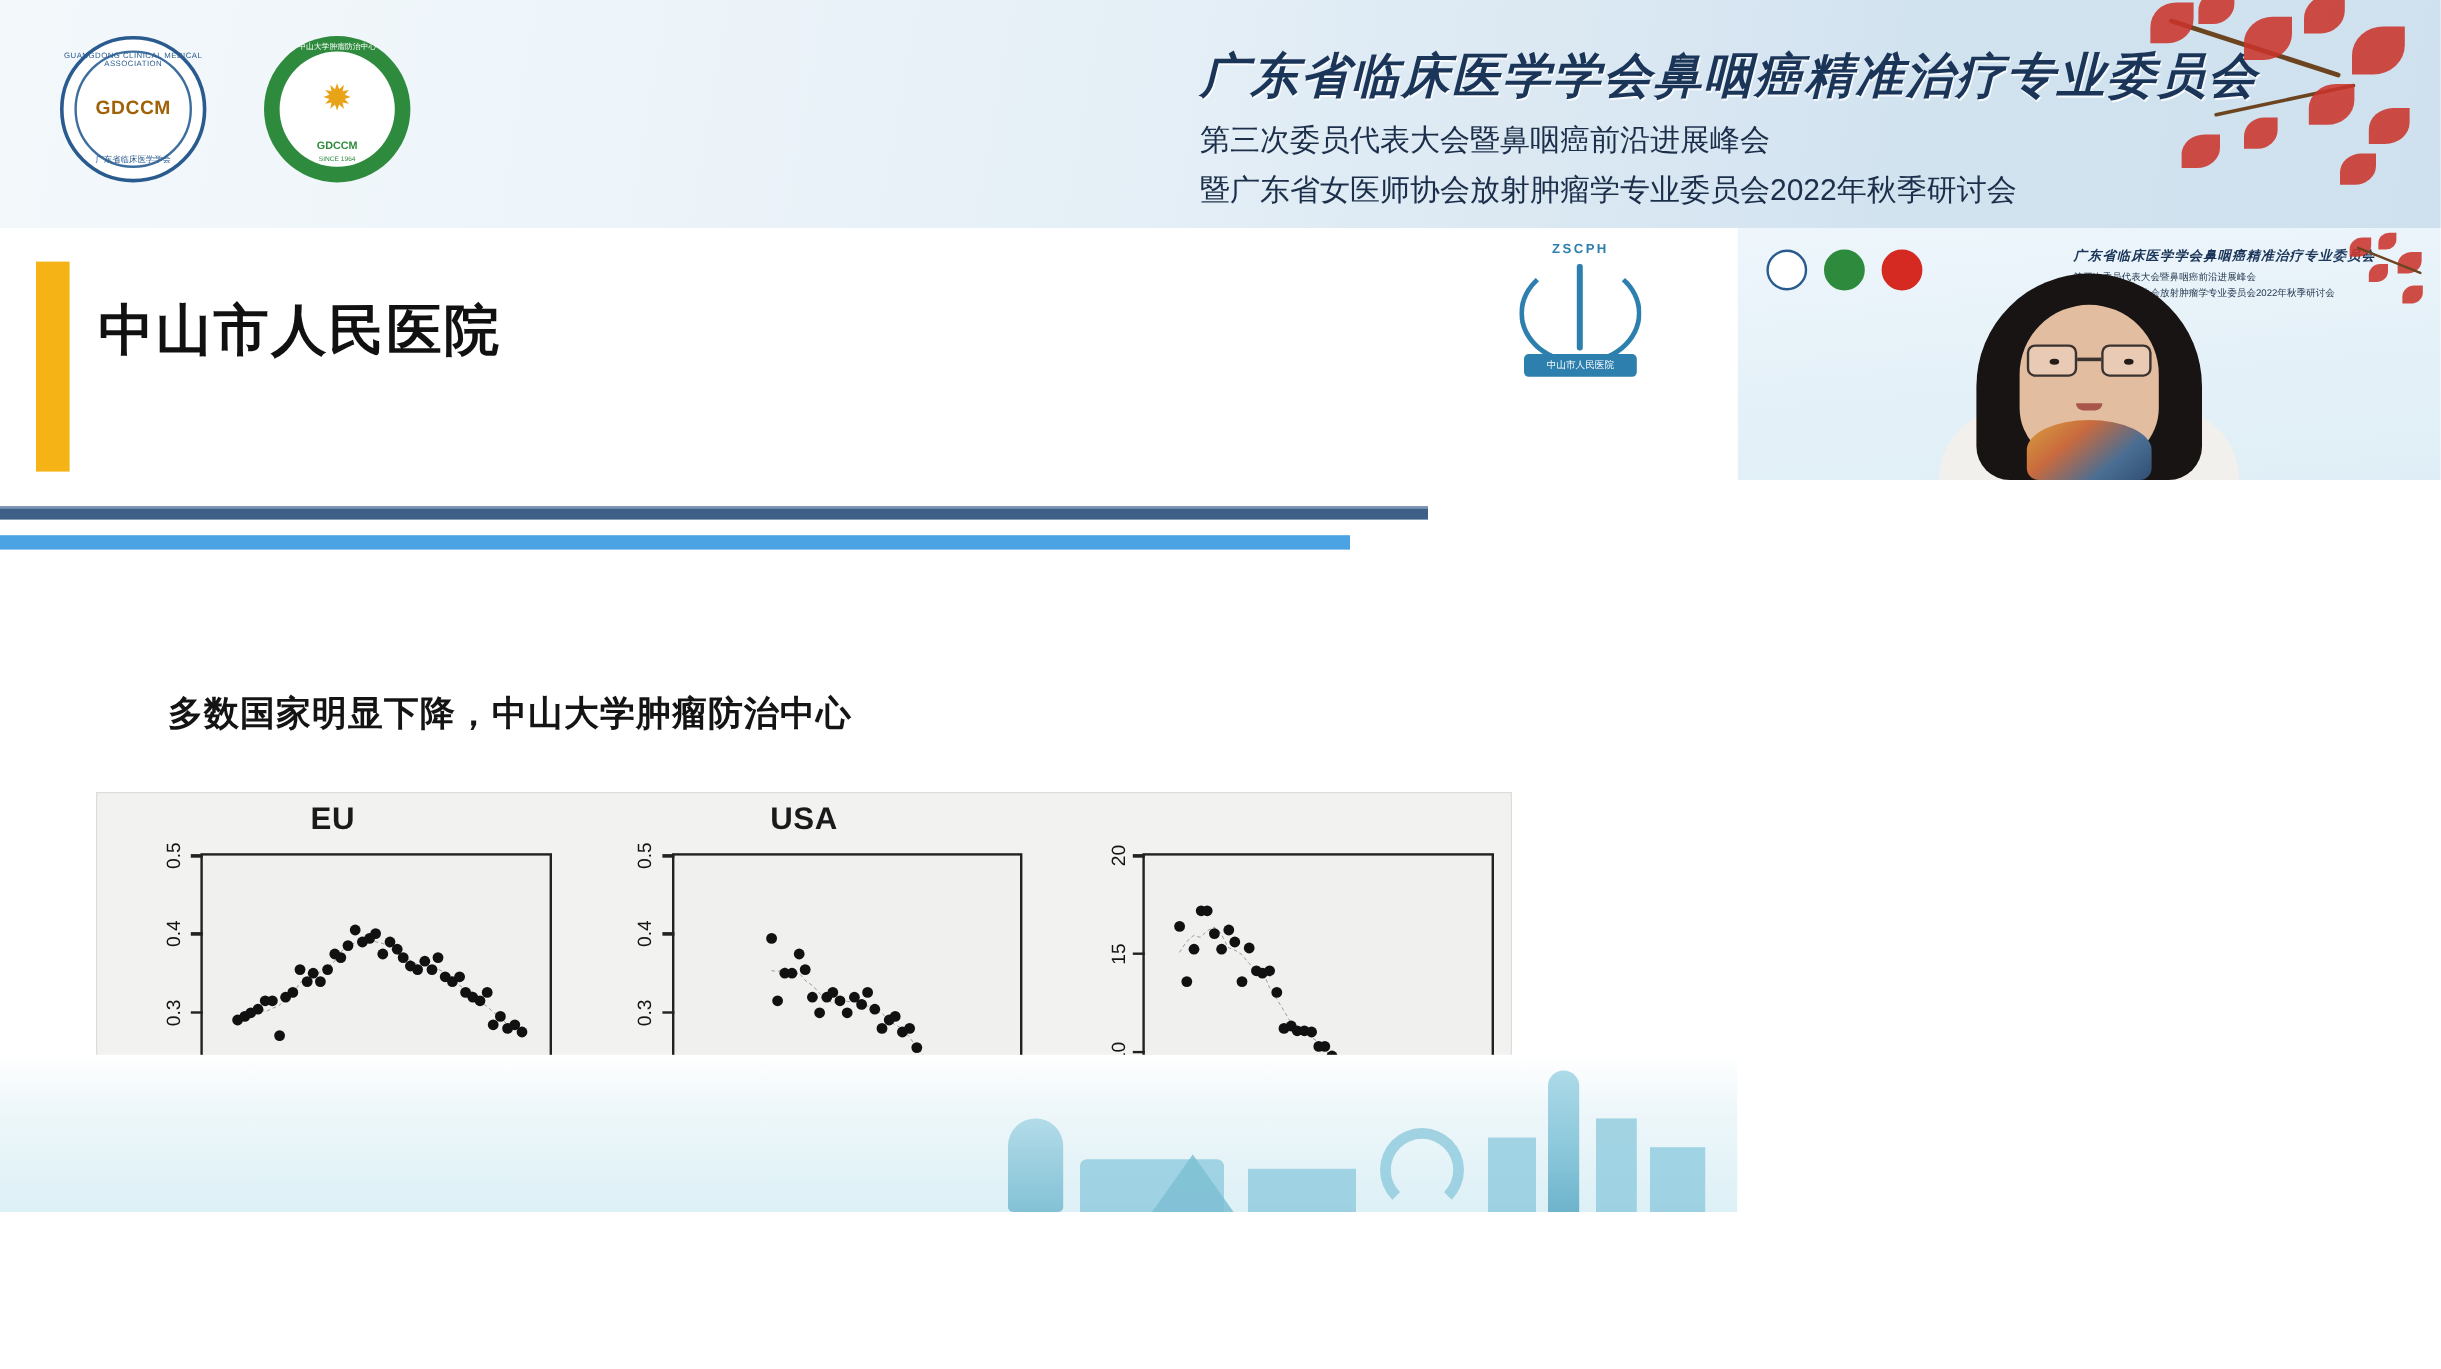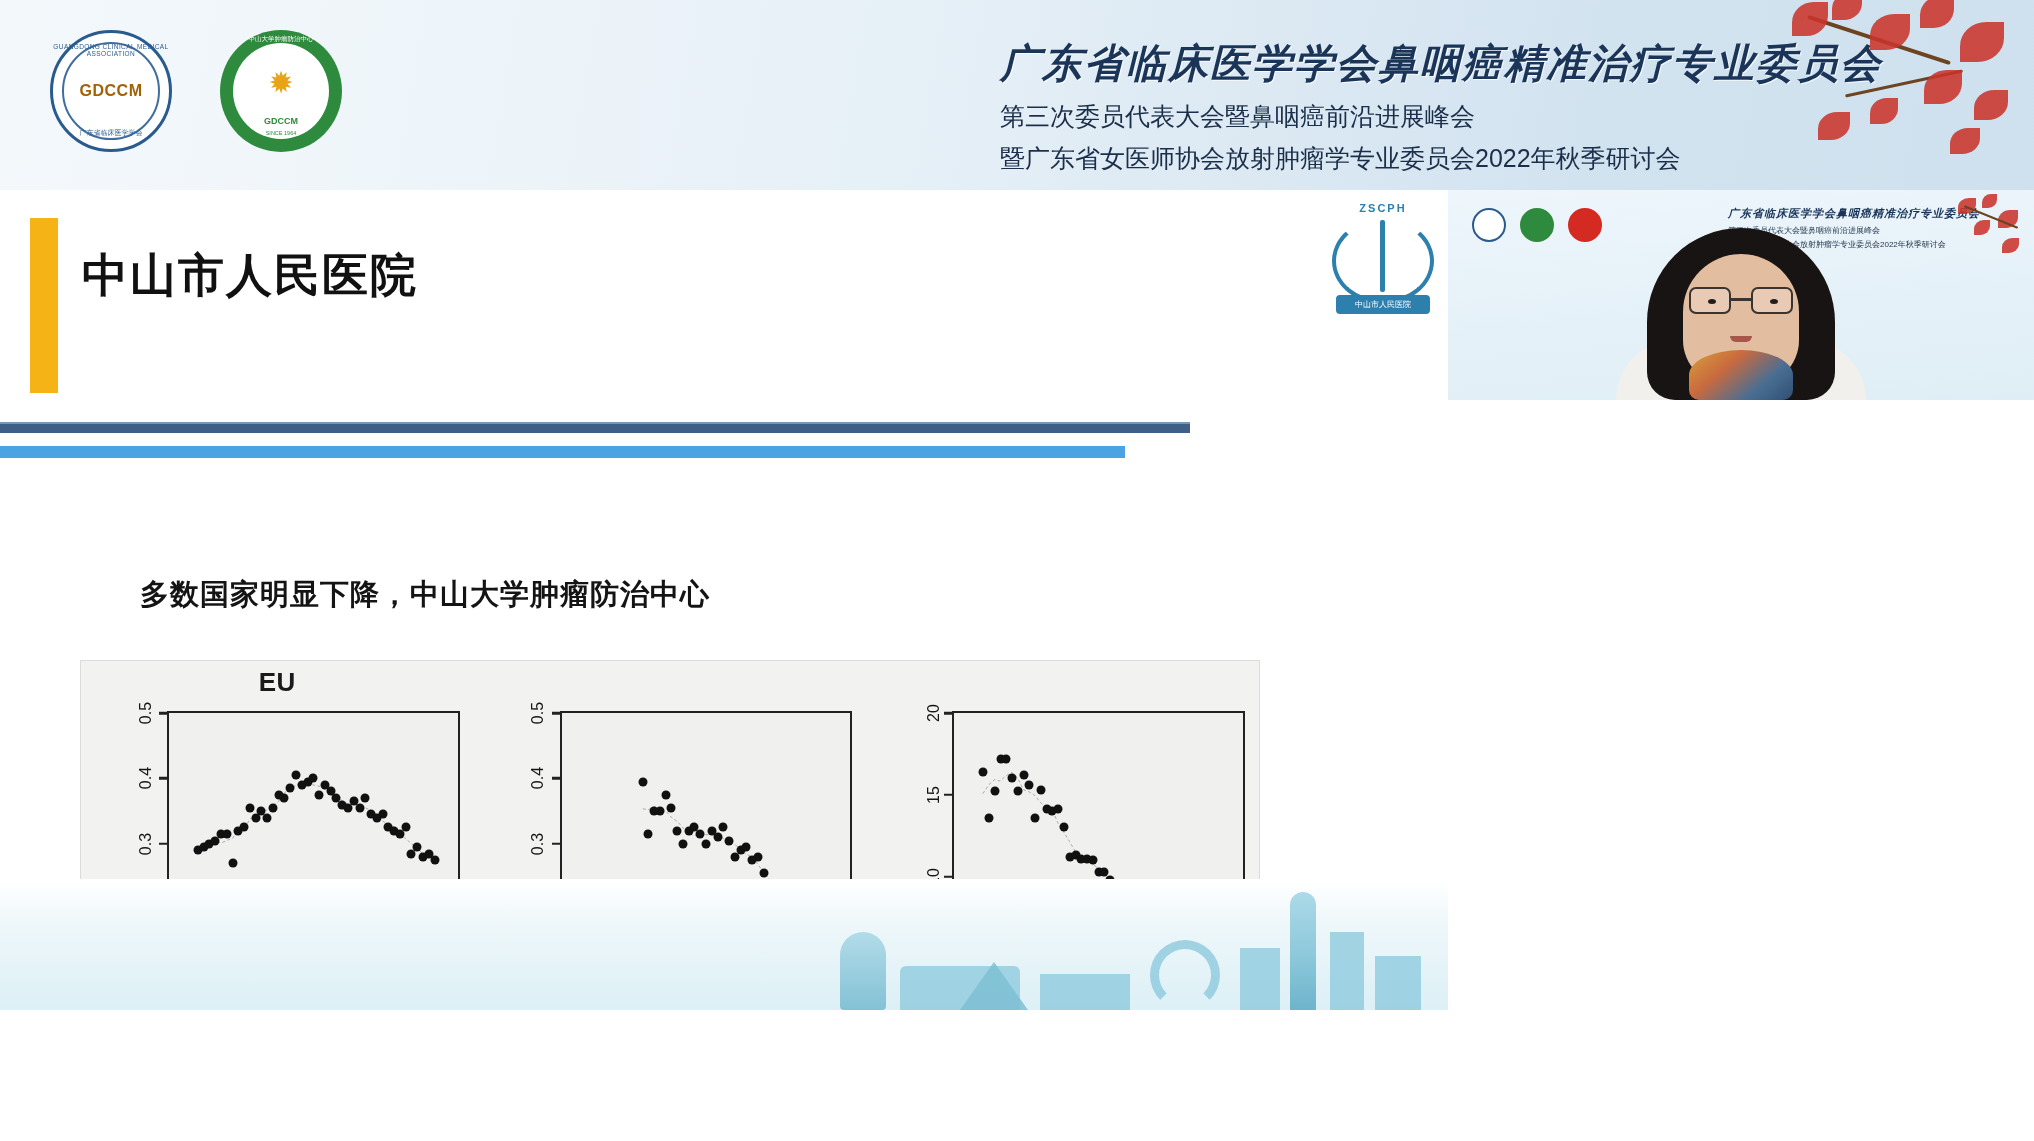--- a/index.html
+++ b/index.html
@@ -114,21 +114,21 @@
     font-size: 46px; font-weight: bold; color: #111111; letter-spacing: 2px;
   }
   .rule-dark {
     position: absolute; left: 0; top: 232px; width: 1190px; height: 11px;
     background: #3e5f86; border-top: 2px solid #7c96b6;
   }
   .rule-light {
     position: absolute; left: 0; top: 256px; width: 1125px; height: 12px; background: #4ba3e3;
   }
   .slide-logo {
-    position: absolute; left: 1324px; top: 8px; width: 118px; height: 118px;
+    position: absolute; left: 1258px; top: 8px; width: 118px; height: 118px;
   }
   .slide-logo .zs-ring {
     position:absolute; left:8px; top:20px; width:102px; height:86px;
     border: 4px solid #2d7fae; border-radius: 50%;
     border-top-color: transparent; border-left-color:#2d7fae;
   }
   .slide-logo .zs-rod {
     position:absolute; left:56px; top:22px; width:5px; height:72px; background:#2d7fae; border-radius:2px;
   }
   .slide-logo .zs-top { position:absolute; left:0; right:0; top:4px; text-align:center; font-size:11px; font-weight:bold; color:#2d7fae; letter-spacing:2px; }
@@ -425,20 +425,21 @@
               <div class="pt square" style="left: 80%; top: 82%;"></div>
               <div class="pt square" style="left: 82%; top: 83%;"></div>
               <div class="pt square" style="left: 84%; top: 84%;"></div>
               <div class="pt square" style="left: 86%; top: 83%;"></div>
               <div class="pt square" style="left: 88%; top: 84%;"></div>
               <div class="pt square" style="left: 90%; top: 83%;"></div>
               <div class="pt square" style="left: 92%; top: 82.4%;"></div>
             </div>
           </div>
           <div class="panel">
+            <div class="panel-title">USA</div>
             <div class="ylab">Death rate per 100,000</div>
             <div class="plot-box">
               <div class="ytick-mark" style="top: 80%;"></div>
               <div class="ytick-wrap" style="top: 80%;"><span>0.1</span></div>
               <div class="ytick-mark" style="top: 60%;"></div>
               <div class="ytick-wrap" style="top: 60%;"><span>0.2</span></div>
               <div class="ytick-mark" style="top: 40%;"></div>
               <div class="ytick-wrap" style="top: 40%;"><span>0.3</span></div>
               <div class="ytick-mark" style="top: 20%;"></div>
               <div class="ytick-wrap" style="top: 20%;"><span>0.4</span></div>

